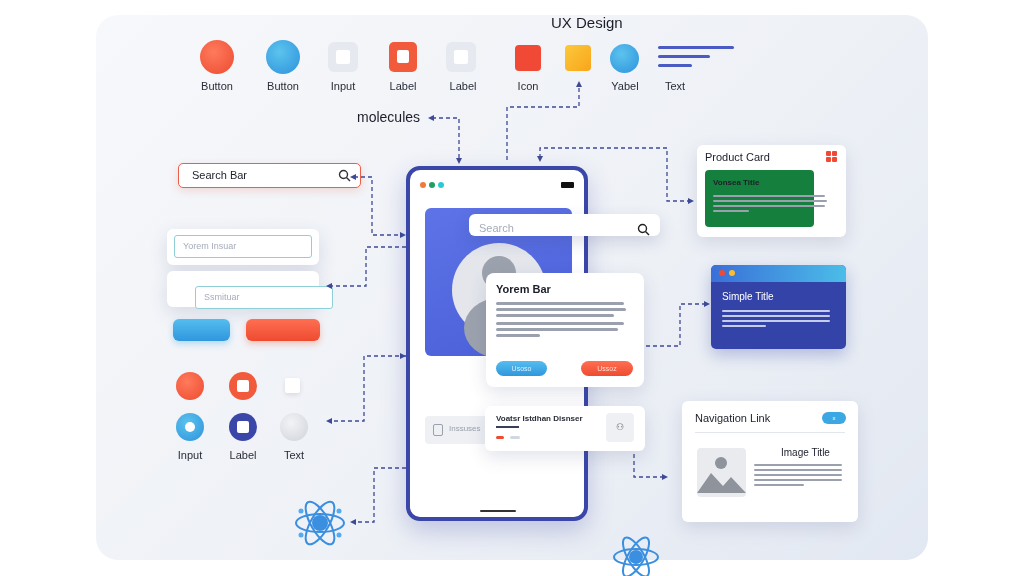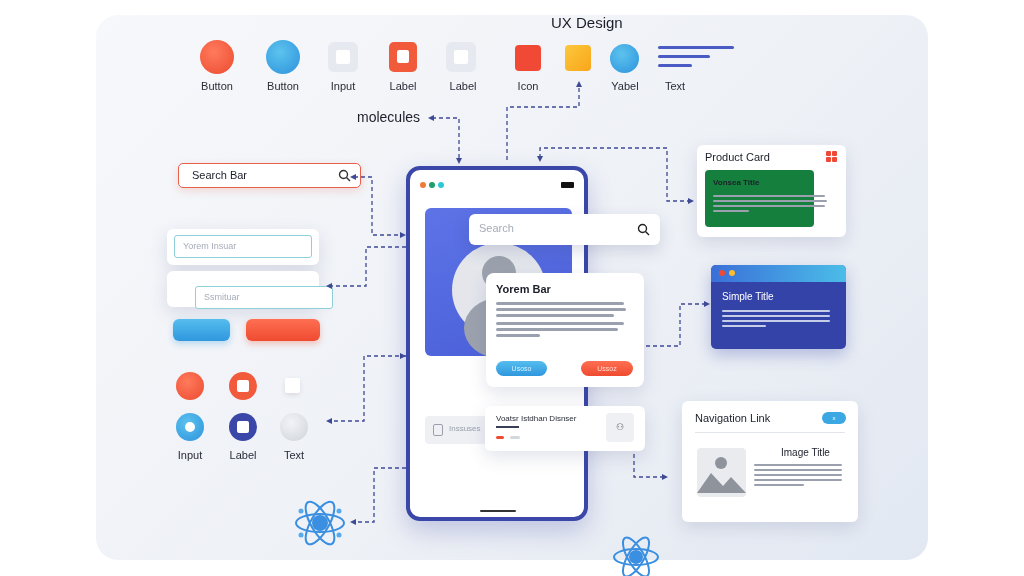--- a/index.html
+++ b/index.html
@@ -158,21 +158,21 @@
       <div class="abs" style="left:12px;top:55px;width:70px;height:60px;border-radius:50%;background:#9ca2ad;"></div>
     </div>
   </div>
   <div class="abs" style="left:15px;top:246px;width:145px;height:28px;background:#eef0f4;border-radius:4px;">
     <span class="abs" style="left:8px;top:8px;width:8px;height:10px;border:1px solid #9aa0ad;border-radius:2px;"></span>
     <span class="abs" style="left:24px;top:8px;font-size:8px;color:#9aa0ad;">Inssuses</span>
   </div>
   <div class="abs" style="left:70px;top:340px;width:36px;height:2px;background:#333;border-radius:1px;"></div>
 </div>
 
-<div class="abs" style="left:469px;top:214px;width:191px;height:31px;background:#fff;border-radius:6px;box-shadow:0 6px 16px rgba(60,70,120,0.18);">
+<div class="abs" style="left:469px;top:214px;width:191px;height:22px;background:#fff;border-radius:6px;box-shadow:0 6px 16px rgba(60,70,120,0.18);">
   <span class="abs" style="left:10px;top:8px;font-size:11px;color:#a5acb8;">Search</span>
   <svg class="abs" style="right:10px;top:9px;" width="13" height="13" viewBox="0 0 13 13">
       <circle cx="5.5" cy="5.5" r="4" fill="none" stroke="#222" stroke-width="1.4"></circle>
       <line x1="8.5" y1="8.5" x2="12" y2="12" stroke="#222" stroke-width="1.4"></line>
     </svg>
 </div>
 
 <div class="abs card" style="left:486px;top:273px;width:158px;height:114px;border-radius:8px;">
   <div class="abs" style="left:10px;top:10px;font-size:11px;font-weight:bold;color:#1c1f2a;">Yorem Bar</div>
   <div class="abs" style="left:10px;top:26px;width:130px;">
@@ -181,21 +181,21 @@
       <div class="lorem" style="width:118px;"></div>
     <div class="lorem" style="width:128px;margin-top:5px;"></div>
       <div class="lorem" style="width:122px;"></div>
       <div class="lorem" style="width:44px;"></div>
   </div>
   <div class="abs" style="left:10px;top:88px;width:51px;height:15px;border-radius:8px;background:linear-gradient(180deg,#55bdee,#2f97dd);font-size:7px;color:#d9f0ff;text-align:center;line-height:15px;">Usoso</div>
   <div class="abs" style="left:95px;top:88px;width:52px;height:15px;border-radius:8px;background:linear-gradient(180deg,#ff6f52,#ee4b30);font-size:7px;color:#ffe0d8;text-align:center;line-height:15px;">Ussoz</div>
 </div>
 
 <div class="abs card" style="left:485px;top:406px;width:160px;height:45px;border-radius:6px;">
-  <div class="abs" style="left:11px;top:8px;font-size:8px;font-weight:normal;color:#2a2d38;">Voatsr Istdhan Disnser</div>
+  <div class="abs" style="left:11px;top:8px;font-size:8px;font-weight:bold;color:#2a2d38;">Voatsr Istdhan Disnser</div>
   <div class="abs" style="left:11px;top:20px;width:23px;height:1.5px;background:#3a3f58;"></div>
   <div class="abs" style="left:11px;top:30px;width:8px;height:3px;background:#ee4b30;border-radius:2px;"></div>
   <div class="abs" style="left:25px;top:30px;width:10px;height:3px;background:#d3d7df;border-radius:2px;"></div>
   <div class="abs" style="left:121px;top:7px;width:28px;height:29px;background:#eef0f4;border-radius:4px;font-size:9px;color:#555;text-align:center;line-height:29px;">⚇</div>
 </div>
 
 <div class="abs card" style="left:697px;top:145px;width:149px;height:92px;border-radius:6px;">
   <div class="abs" style="left:8px;top:6px;font-size:11px;color:#1c1f2a;">Product Card</div>
   <div class="abs" style="right:9px;top:6px;width:11px;height:11px;display:grid;grid-template-columns:1fr 1fr;gap:1px;">
     <span style="background:#f04a36;border-radius:1px;"></span>

